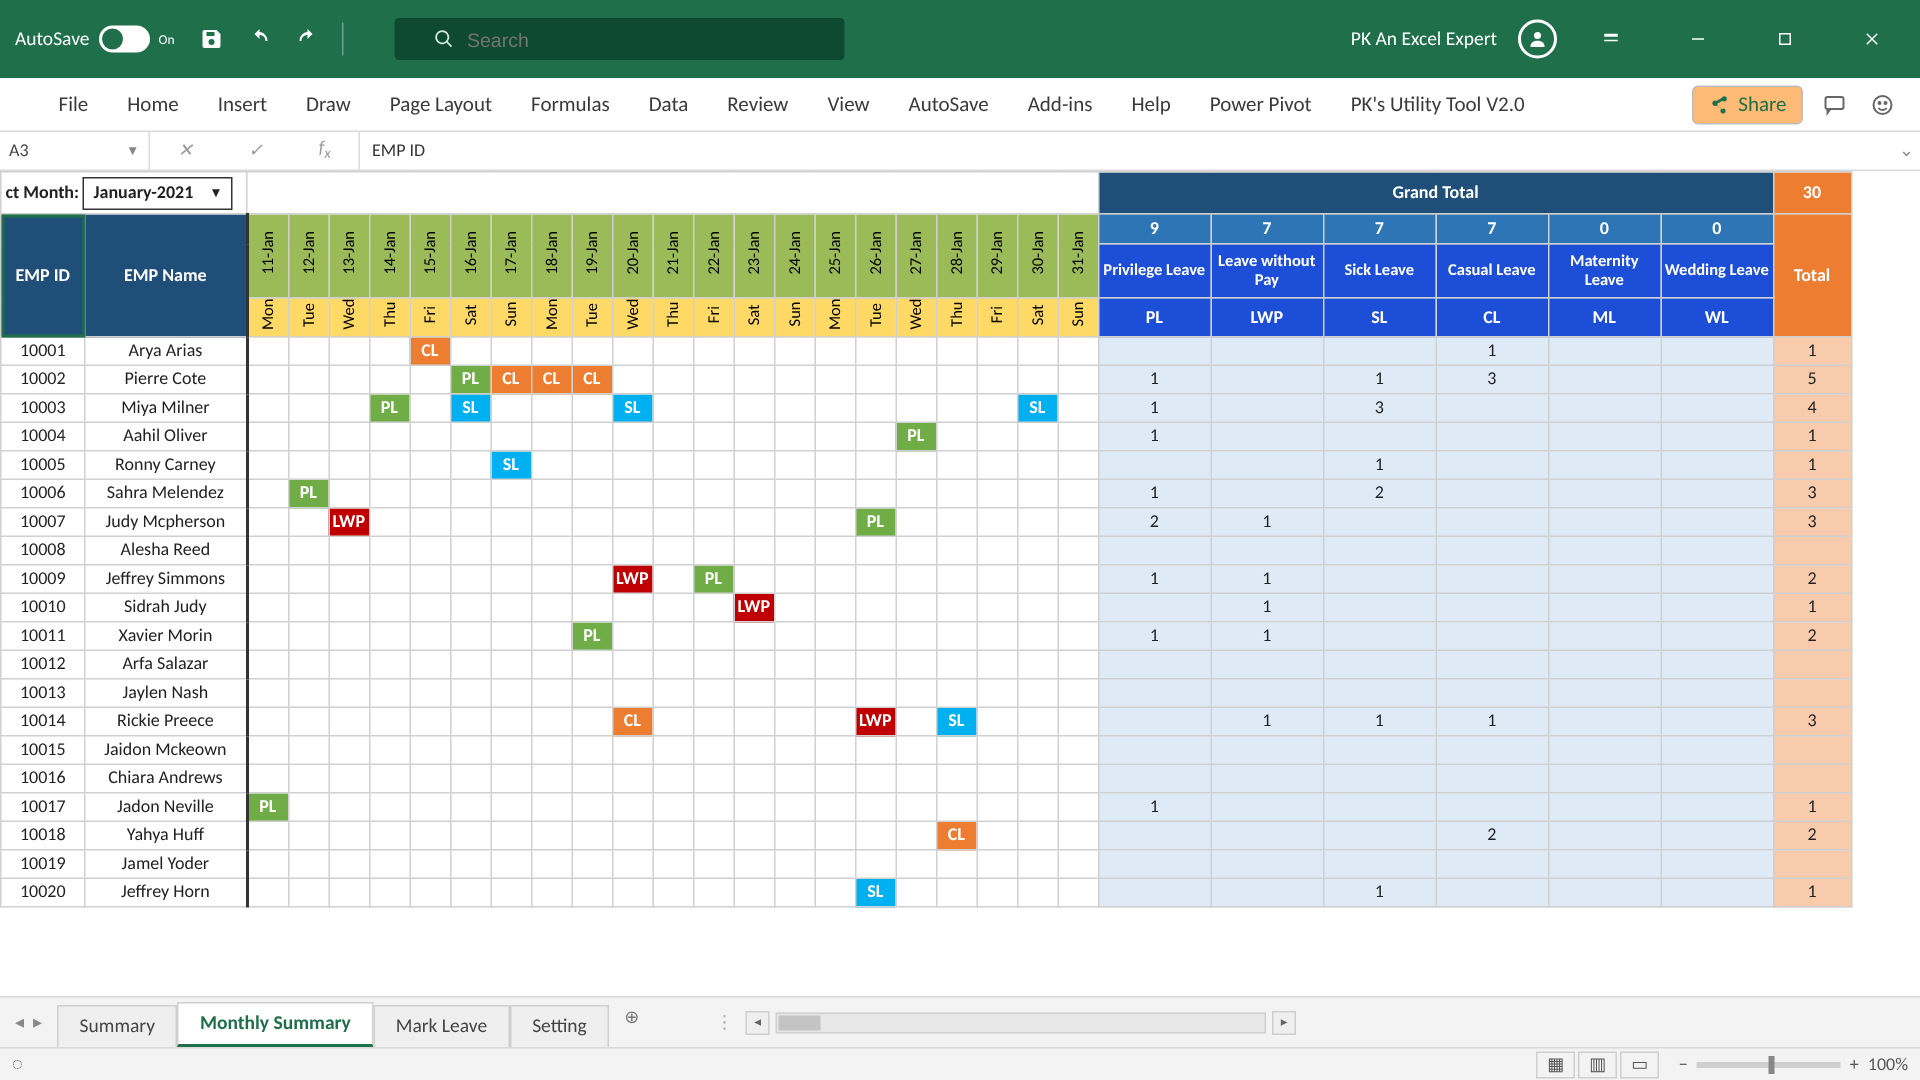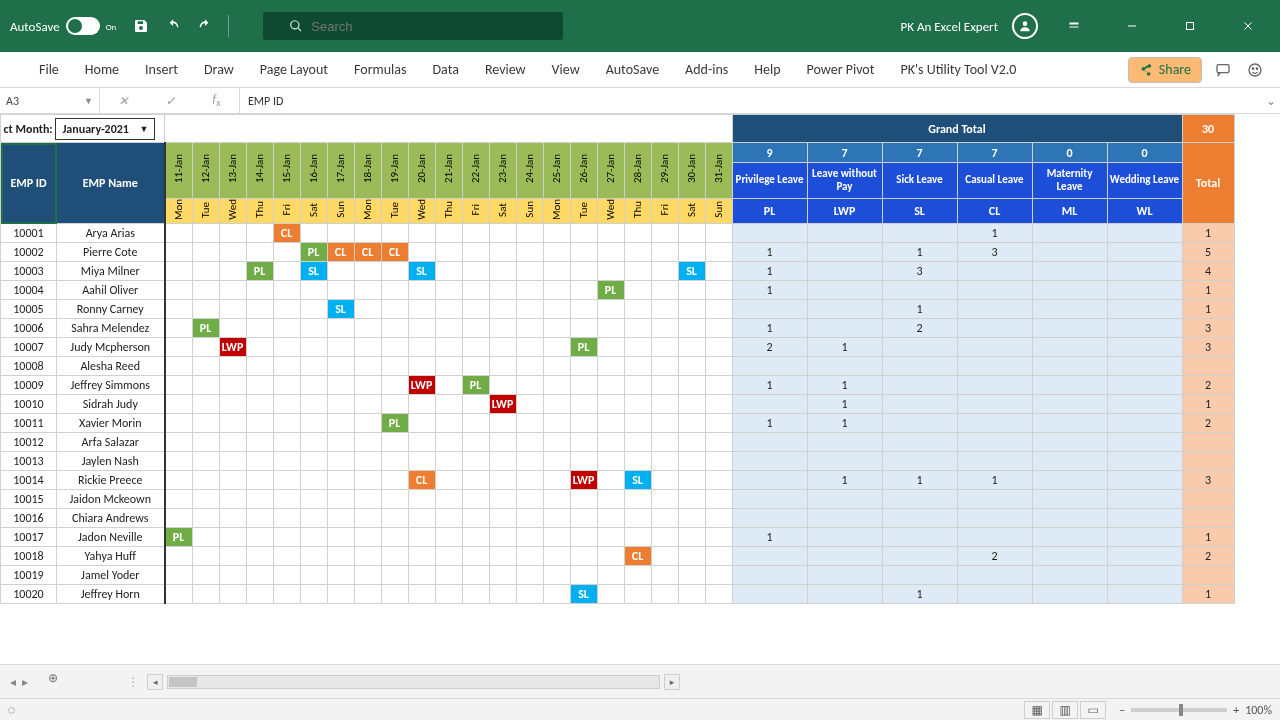--- a/index.html
+++ b/index.html
@@ -975,20 +975,26 @@
         </tr>
       </tbody>
     </table>
 </div>
 
 <div class="tabs-bar">
   <div class="tabs-left">
     <span>◂</span>
     <span>▸</span>
   </div>
+  <div class="sheet-tabs" id="sheet-tabs">
+      <div class="sheet-tab">Summary</div>
+      <div class="sheet-tab active">Monthly Summary</div>
+      <div class="sheet-tab">Mark Leave</div>
+      <div class="sheet-tab">Setting</div>
+    </div>
   <div class="tab-add">⊕</div>
   <div style="flex:0.05"></div>
   <span style="align-self:center;color:#aaa;">⋮</span>
   <div class="h-scroll" style="flex:.45">
     <div class="h-arrow">◂</div>
     <div class="h-track">
         <div class="h-thumb"></div>
       </div>
     <div class="h-arrow">▸</div>
   </div>

